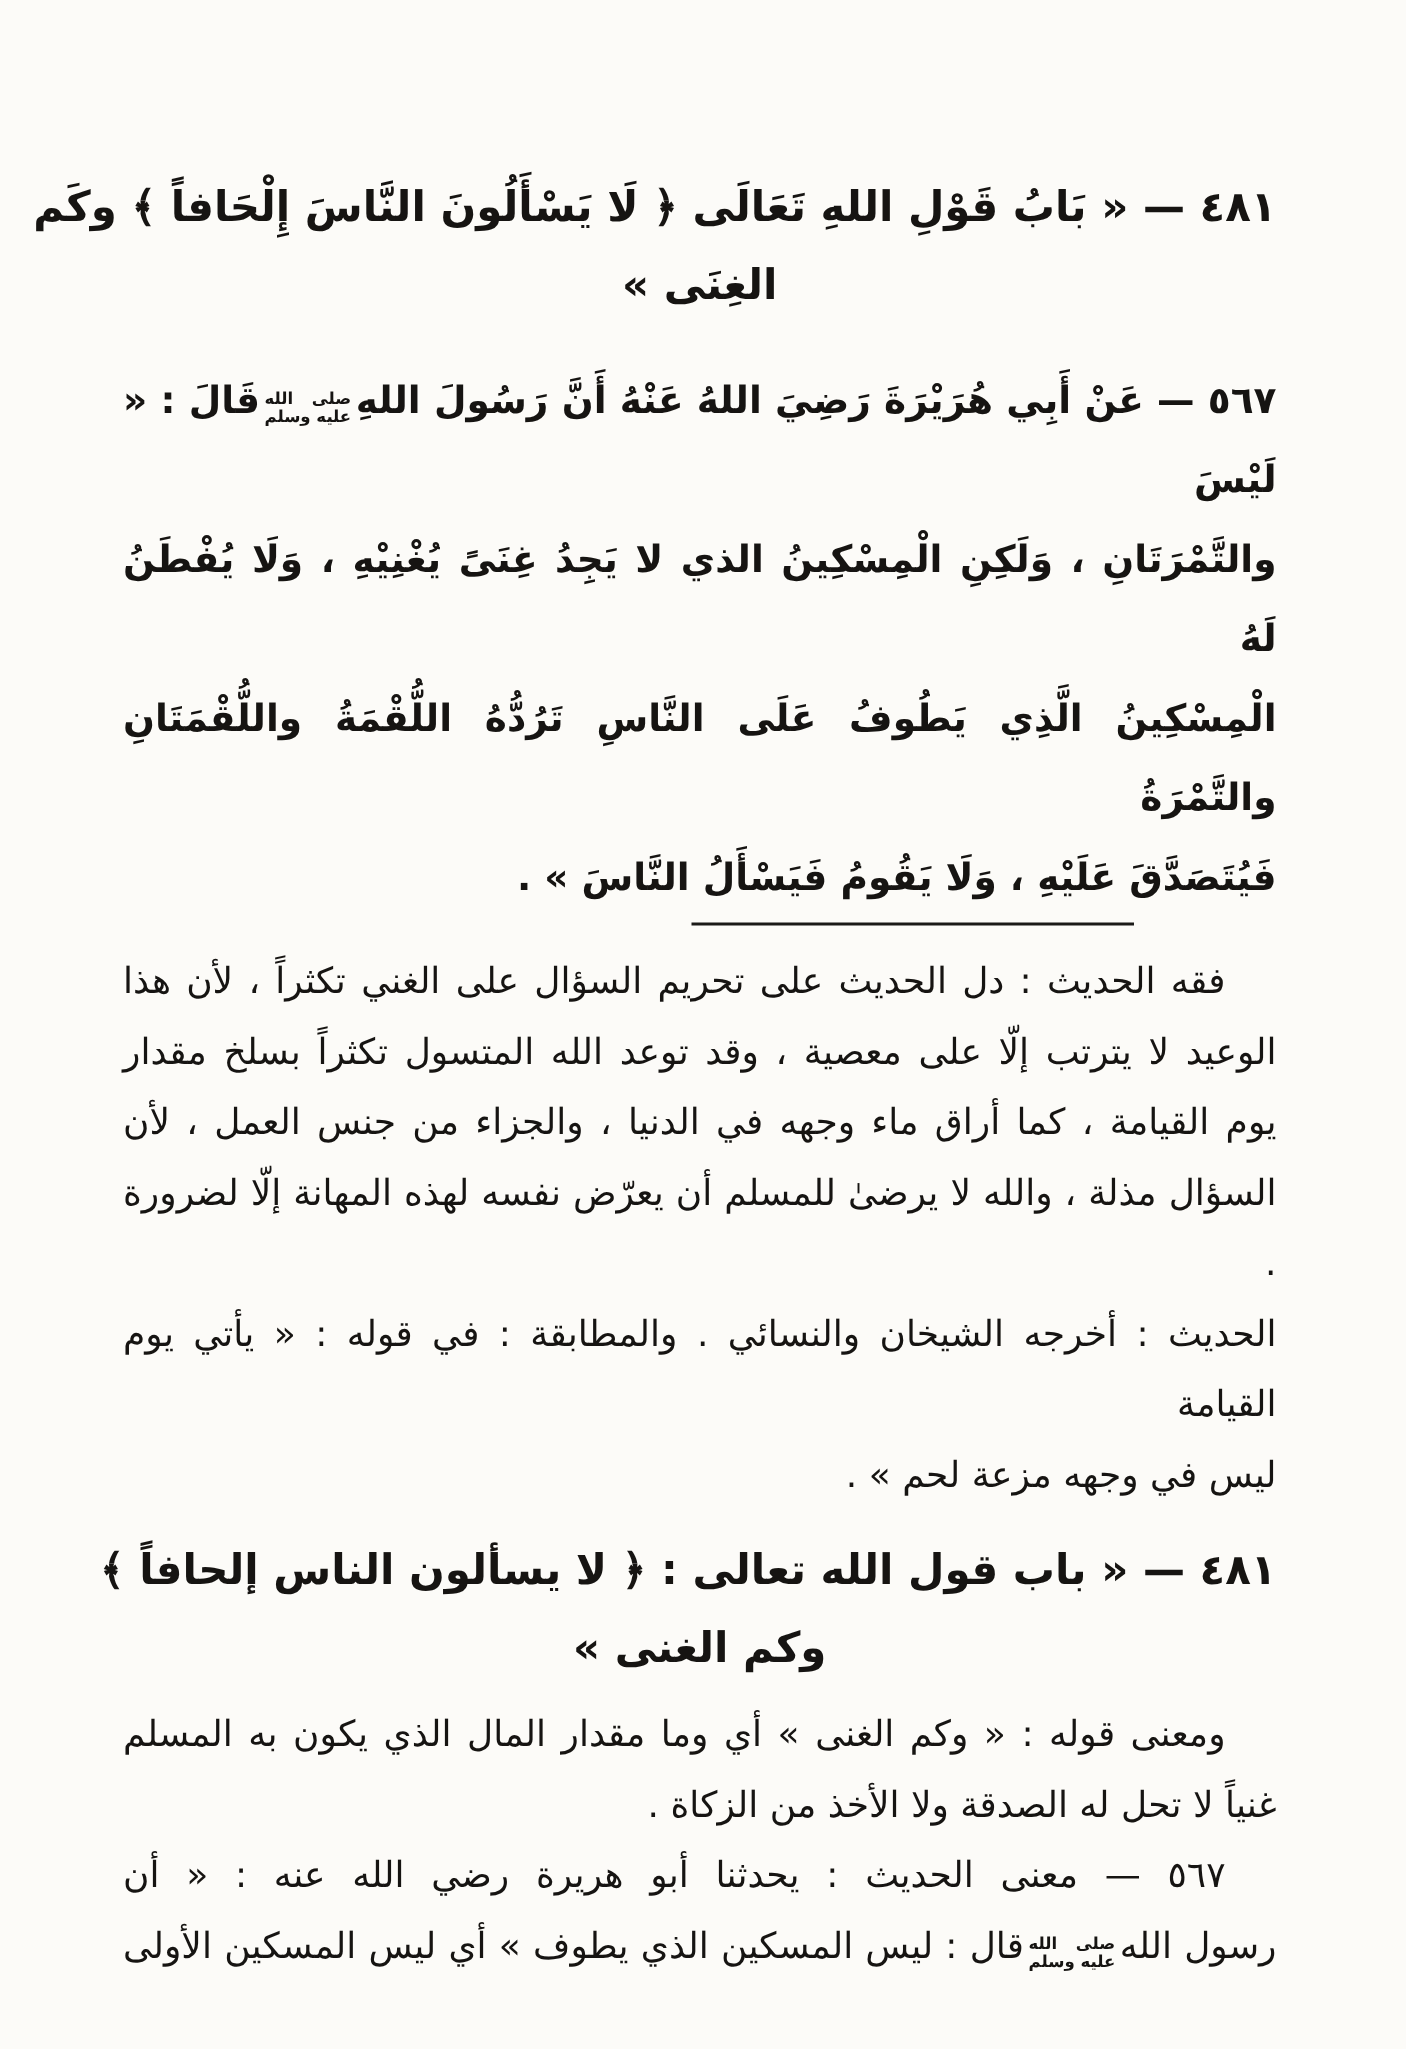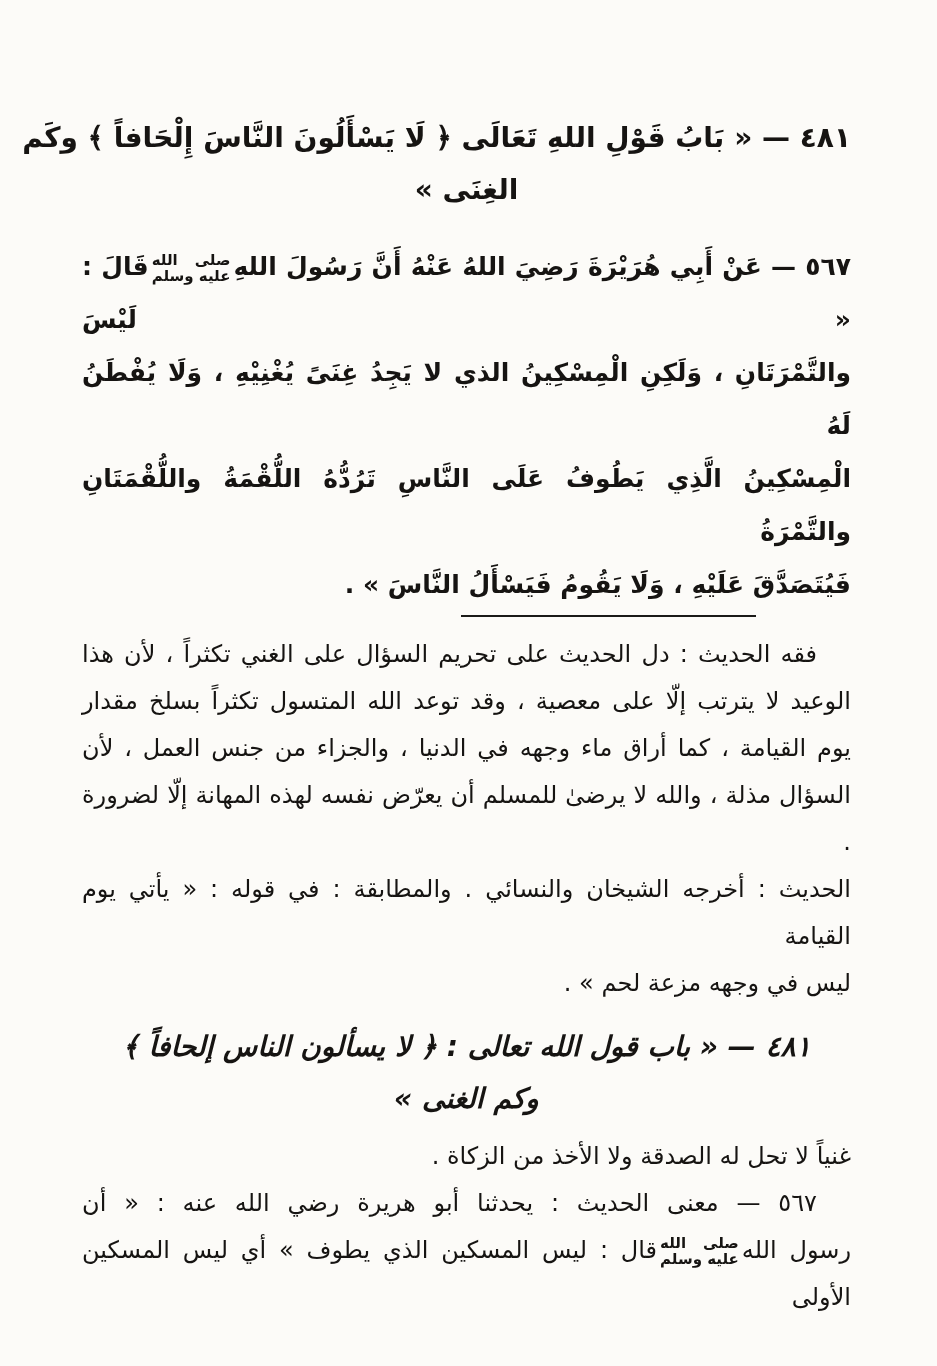--- a/index.html
+++ b/index.html
@@ -23,21 +23,21 @@
   }
   
   .h-line {
     font-size: 28px;
     font-weight: bold;
     text-align: center;
     line-height: 52px;
     white-space: nowrap;
   }
   .heading-block { margin-bottom: 24px; }
-  .heading-block-2 { margin-top: 14px; margin-bottom: 8px; font-style: italic; }
+  .heading-block-2 { margin-top: 14px; margin-bottom: 8px; }
   
   .matn .line {
     font-size: 25px;
     font-weight: bold;
     line-height: 53px;
   }
   
   .body-text .line {
     font-size: 24px;
     line-height: 47px;
@@ -53,21 +53,21 @@
   
   .matn-divider {
     height: 2px;
     background: #1b1a18;
     width: 295px;
     margin: 4px 95px 14px auto;
   }
   
   .salla {
     display: inline-block;
-    font-size: 15px;
+    font-size: 11px;
     font-weight: bold;
     line-height: 1.1;
     text-align: center;
     vertical-align: -6px;
     margin: 0 3px;
     white-space: nowrap;
   }
   .salla span { display: block; }
 </style>
 </head>
@@ -98,20 +98,21 @@
       <div class="line jl"><span class="b">الحديث</span><span> : أخرجه الشيخان والنسائي . </span><span class="b">والمطابقة</span><span> : في قوله : « يأتي يوم القيامة</span></div>
       <div class="line cl">ليس في وجهه مزعة لحم » .</div>
     </div>
 
     <div class="heading-block heading-block-2">
       <div class="h-line">٤٨١ — « باب قول الله تعالى : ﴿ لا يسألون الناس إلحافاً ﴾</div>
       <div class="h-line">وكم الغنى »</div>
     </div>
 
     <div class="body-text">
+      <div class="line jl indent"><span>ومعنى قوله : « </span><span class="b">وكم الغنى</span><span> » أي وما مقدار المال الذي يكون به المسلم</span></div>
       <div class="line cl">غنياً لا تحل له الصدقة ولا الأخذ من الزكاة .</div>
     </div>
 
     <div class="body-text">
       <div class="line jl indent"><span class="b">٥٦٧ — معنى الحديث</span><span> : يحدثنا أبو هريرة رضي الله عنه : </span><span class="b">« أن</span></div>
       <div class="line jl"><span class="b">رسول الله</span><span class="salla"><span>صلى الله</span><span>عليه وسلم</span></span><span class="b">قال : ليس المسكين الذي يطوف »</span><span> أي ليس المسكين الأولى</span></div>
 
     </div>
 
   </div>

